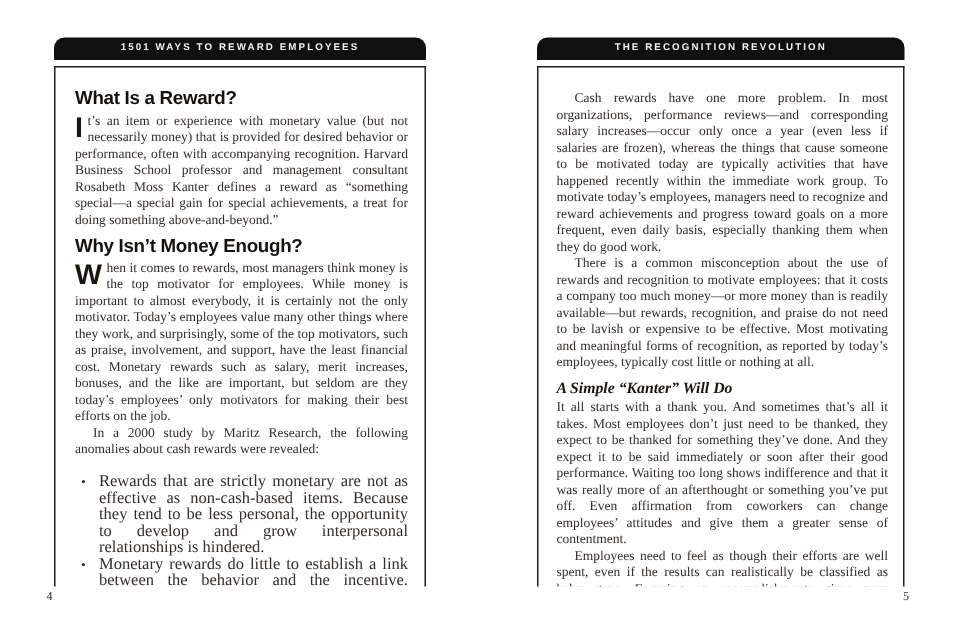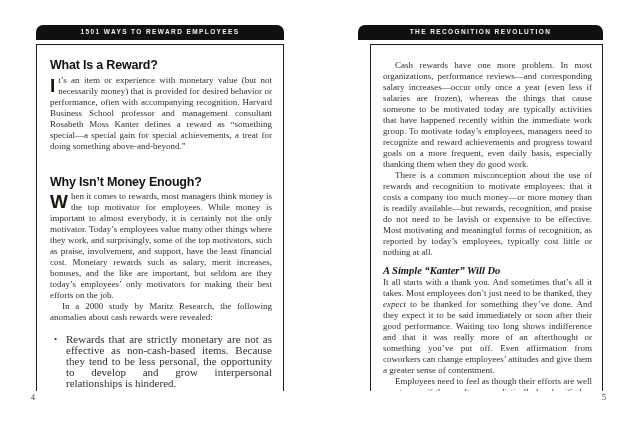--- a/index.html
+++ b/index.html
@@ -18,27 +18,27 @@
   .running-header span {
     color:#f2f2f2; font-family:"Liberation Sans", sans-serif; font-weight:700;
     font-size:6.5px; line-height:1; letter-spacing:1.4px; white-space:nowrap;
   }
 
   .page-frame {
     margin-top:4px; box-sizing:border-box; height:347px; overflow:hidden;
     border:1px solid #1d1d1d; border-bottom:none;
   }
   .page.left  .page-frame { padding:14px 11px 0 13px; }
-  .page.right .page-frame { padding:15px 10px 0 12px;margin-left:12px; }
+  .page.right .page-frame { padding:15px 10px 0 12px; }
 
   .sec-title {
     margin:0 0 3px 0; font-family:"Liberation Sans", sans-serif; font-weight:700;
     font-size:12.5px; line-height:13px; letter-spacing:-0.2px; color:#14110f;
   }
-  .sec-title.second { margin-top:24px; margin-bottom:2px; }
+  .sec-title.second { margin-top:6px; margin-bottom:2px; }
 
   p.body { margin:0; font-size:9px; line-height:11px; text-align:justify; }
   p.indent { text-indent:12px; }
 
   .dropcap {
     float:left; font-family:"Liberation Sans", sans-serif; font-weight:700;
     font-size:19px; line-height:20px; margin:1px 3px 0 0; color:#19150f;
   }
 
   .sub-title {
@@ -50,21 +50,21 @@
   ul.bullets li { display:flex; margin:0; }
   .bullet-glyph { flex:0 0 12px; margin-left:4px; font-size:9px; line-height:11px; }
   .bullet-text { flex:1; font-size:11px; line-height:11px; text-align:justify; }
 
   .pagenum {
     position:absolute; top:369px; font-size:8px; line-height:8px; color:#38332f;
   }
   .page.left  .pagenum { left:-5px; }
   .page.right .pagenum { right:-3px; }
 
-  .em { font-style:italic; }
+  .em { }
 </style>
 </head>
 <body>
 
 <div class="spread">
 
   <div class="page left">
     <div class="running-header">
       <span>1501 WAYS TO REWARD EMPLOYEES</span>
     </div>

